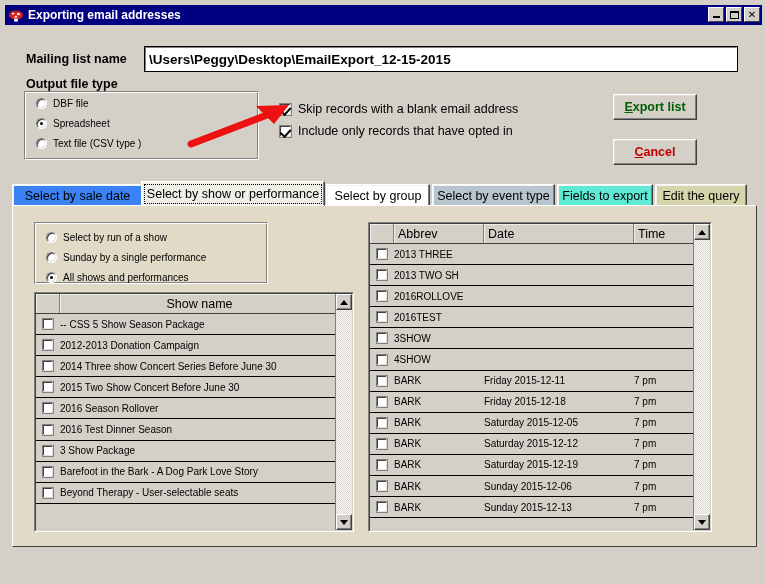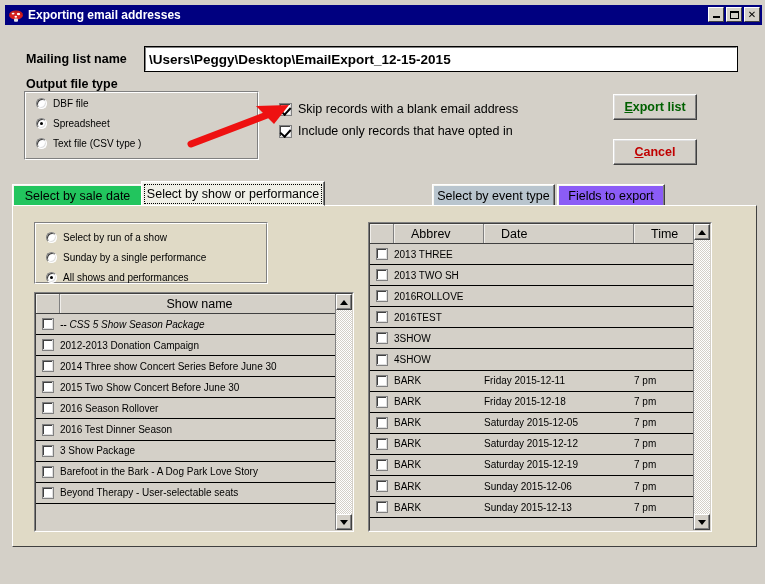--- a/index.html
+++ b/index.html
@@ -171,21 +171,21 @@
   #left-grid{left:21px;top:86px;width:320px;height:240px;}
   #right-grid{left:355px;top:16px;width:344px;height:310px;}
 
   .ghead{
     display:flex;height:20px;background:#d4d0c8;
     border-bottom:1px solid #404040;box-sizing:border-box;
   }
   .ghead .hc{
     border-right:1px solid #808080;
     box-sizing:border-box;display:flex;align-items:center;
-    font-size:12.5px;padding-left:17px;height:100%;
+    font-size:12.5px;padding-left:4px;height:100%;
     background:#d4d0c8;
     box-shadow:inset 1px 1px 0 #f0eeea;
   }
   .ghead .hc.center{justify-content:center;padding-left:0;}
   .grow{
     display:flex;height:21.1px;align-items:center;
     border-bottom:1px solid #000;box-sizing:border-box;
     background:#d4d0c8;
   }
   .gcell{display:flex;align-items:center;height:100%;font-size:10px;
@@ -300,32 +300,38 @@
   </div>
 
   <svg class="arrow-svg" viewBox="0 0 120 60">
     <g id="arrow-g">
       <line x1="9" y1="50" x2="98" y2="16" stroke="#ee1111" stroke-width="7" stroke-linecap="round"></line>
       <polygon points="107,11 74,12 92,30" fill="#ee1111"></polygon>
     </g>
   </svg>
 
   <div class="tabstrip" id="tabstrip">
-      <div class="tab" style="left: 0px; width: 131px; background: #22c55e;">
+      <div class="tab" style="left: 0px; width: 131px; background: #3b82f6;">
         <span>Select by sale date</span>
       </div>
       <div class="tab active" style="left: 129px; width: 184px; background: rgb(239, 239, 231);">
         <span>Select by show or performance</span>
         <div class="focus"></div>
       </div>
+      <div class="tab" style="left: 314px; width: 104px; background: rgb(255, 255, 255);">
+        <span>Select by group</span>
+      </div>
       <div class="tab" style="left: 420px; width: 123px; background: rgb(185, 197, 206);">
         <span>Select by event type</span>
       </div>
-      <div class="tab" style="left: 545px; width: 108px; background: #8b5cf6;">
+      <div class="tab" style="left: 545px; width: 96px; background: #5eead4;">
         <span>Fields to export</span>
+      </div>
+      <div class="tab" style="left: 643px; width: 92px; background: rgb(213, 212, 171);">
+        <span>Edit the query</span>
       </div>
     </div>
 
   <div class="tabpage">
 
     <div class="sel-group">
       <div class="inner" id="mode-list">
           <div class="radio-row">
             <div class="radio"></div>
             <span>Select by run of a show</span>
@@ -345,21 +351,21 @@
       <div class="gi">
         <div class="ghead">
           <div class="hc" style="width:24px;"></div>
           <div class="hc center" style="width:279px;border-right:none;">Show name</div>
         </div>
         <div id="show-rows">
             <div class="grow">
               <div class="cbwrap">
                 <div class="rowcb"></div>
               </div>
-              <div class="gcell" style="width: 275px; font-style: italic;">-- CSS 5 Show Season Package</div>
+              <div class="gcell" style="width: 275px;">-- CSS 5 Show Season Package</div>
             </div>
             <div class="grow">
               <div class="cbwrap">
                 <div class="rowcb"></div>
               </div>
               <div class="gcell" style="width: 275px;">2012-2013 Donation Campaign</div>
             </div>
             <div class="grow">
               <div class="cbwrap">
                 <div class="rowcb"></div>

